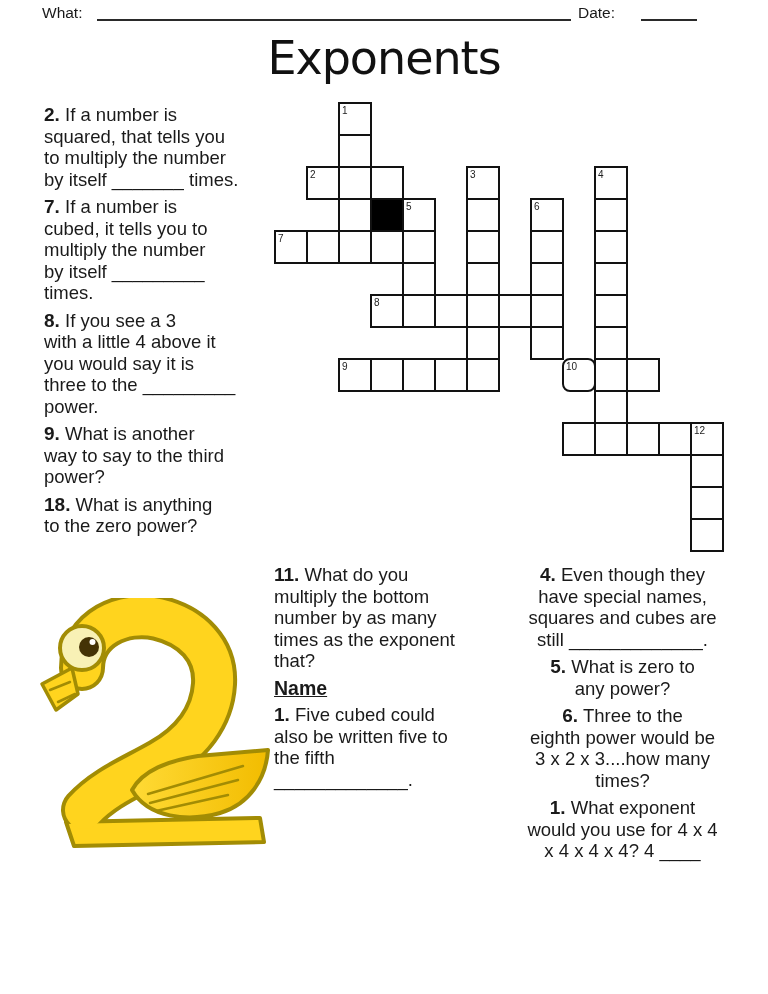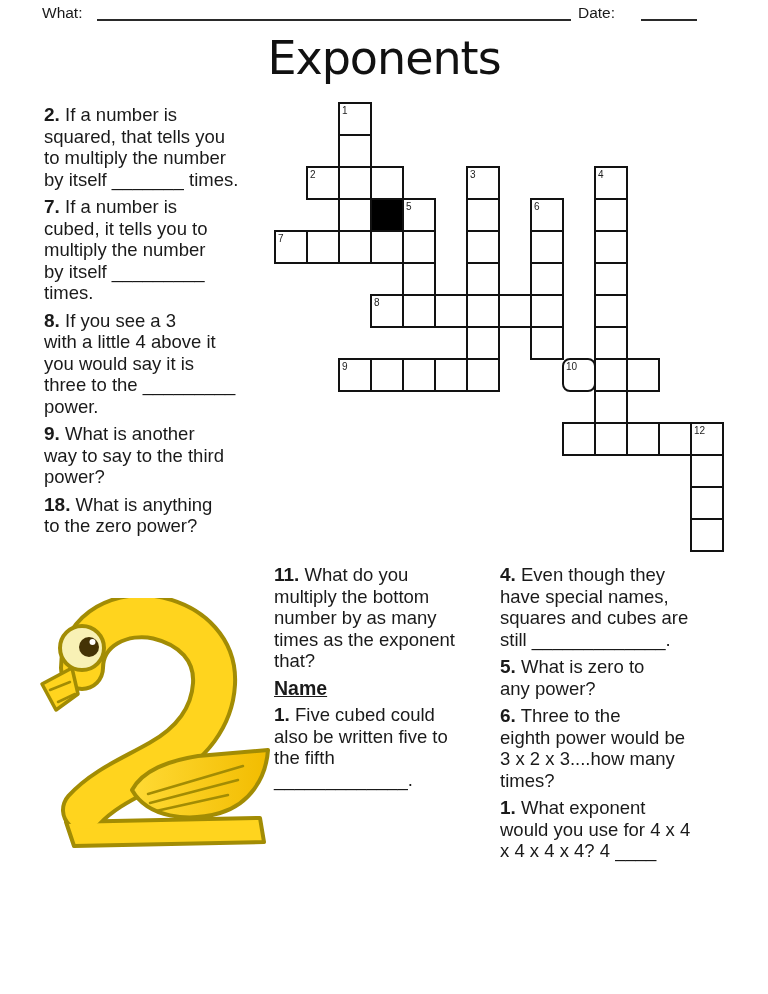--- a/index.html
+++ b/index.html
@@ -28,21 +28,21 @@
   }
   .cell.black{background:#000000;}
   .cnum{
     display:block;font-size:10px;line-height:10px;margin:2px 0 0 2px;
     color:#222;font-family:"Liberation Sans",sans-serif;
   }
   
   .col{position:absolute;font-size:18.5px;line-height:21.5px;}
   #col-left{left:44px;top:103px;width:236px;}
   #col-mid{left:274px;top:563px;width:236px;}
-  #col-right{left:500px;top:563px;width:245px;}
+  #col-right{left:500px;top:563px;width:245px;text-align:center;}
   .list-heading{
     font-weight:bold;text-decoration:underline;font-size:19.5px;
     margin:0 0 5px 0;
   }
   .clue{margin:1px 0 6px 0;}
   .clue b{font-size:19px;}
   .clue span{white-space:pre-line;}
   
   #duck{position:absolute;left:28px;top:598px;}
 </style>

